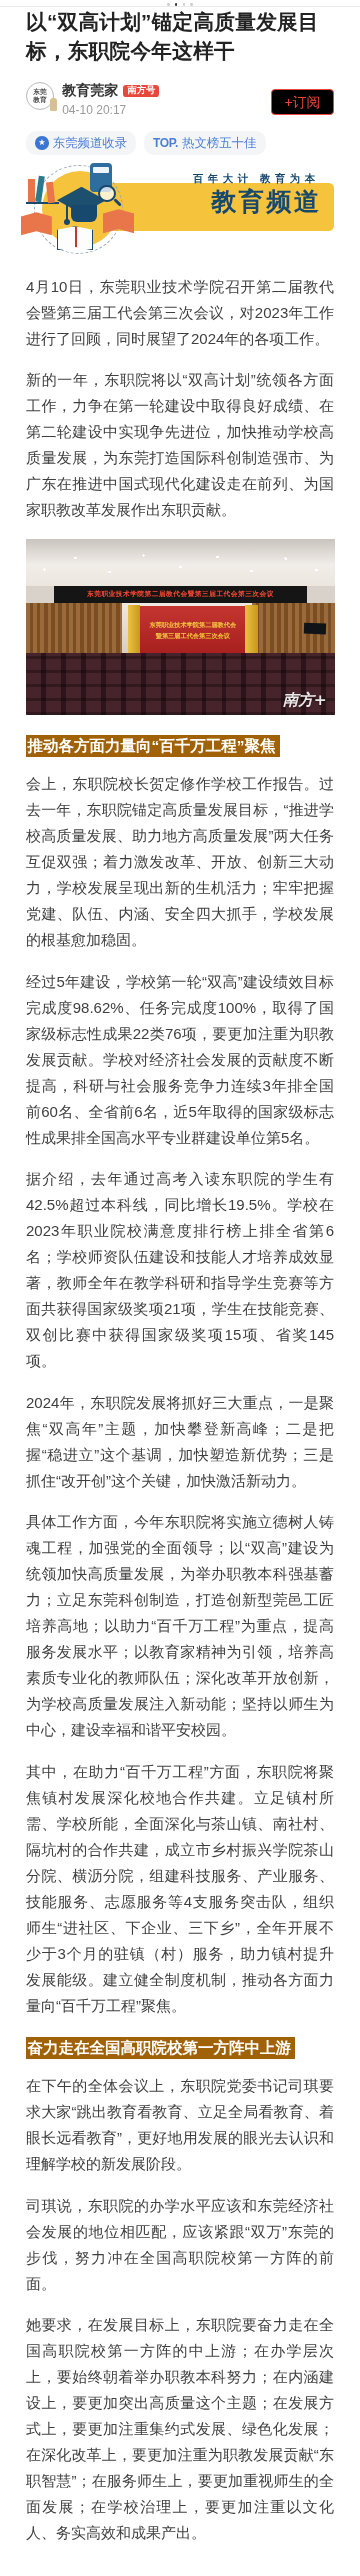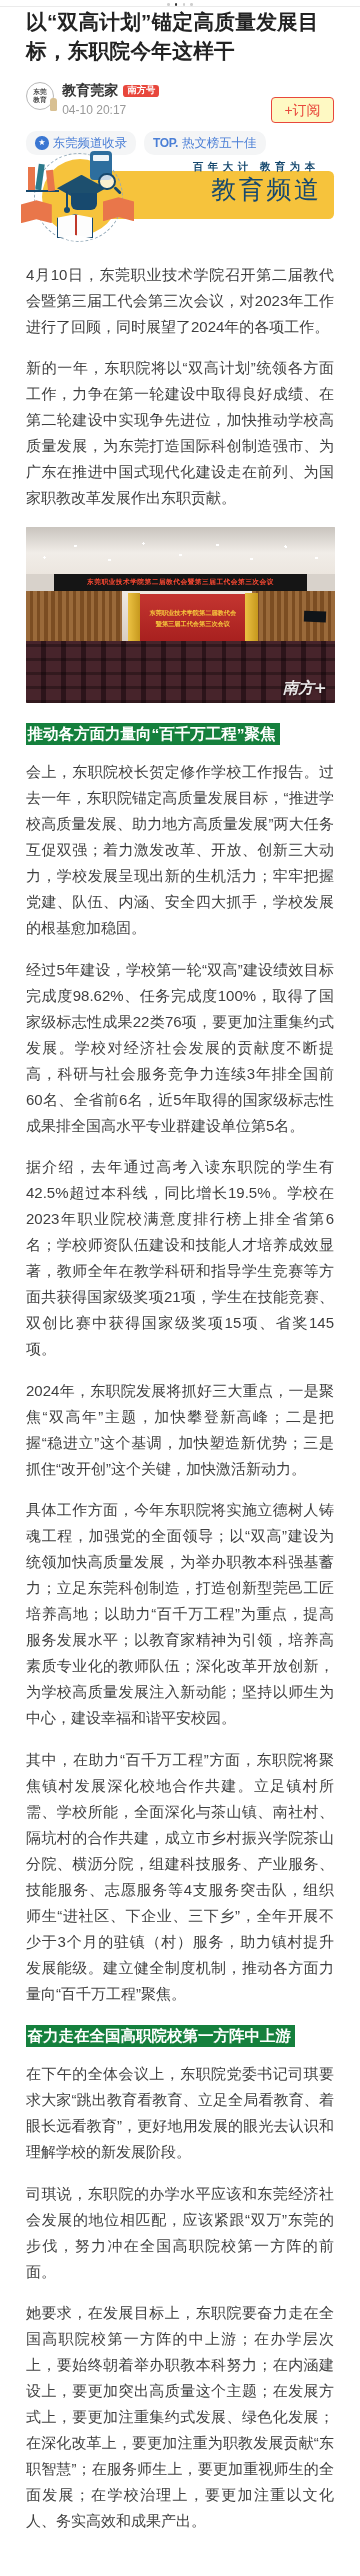--- a/index.html
+++ b/index.html
@@ -29,40 +29,40 @@
     display:flex; align-items:center; justify-content:center; flex:0 0 auto; position:relative;
   }
   .avatar .avatar-cal { font-size:6.7px; line-height:7.2px; color:#444; text-align:center; font-weight:700; }
   .avatar .avatar-figure { position:absolute; right:-4.1px; bottom:-2.1px; width:6.7px; height:12.4px; background:#d8c092; border-radius:3.1px 3.1px 1.5px 1.5px; }
   .author-meta { margin-left:8.2px; }
   .author-line { display:flex; align-items:center; gap:5.2px; }
   .author-name { font-size:14px; color:#333; font-weight:700; }
   .badge-nf { background:#e8473c; color:#fff; font-size:9.3px; font-weight:700; padding:1.5px 4.1px; border-radius:3.1px; line-height:1; }
   .pub-date { font-size:12px; color:#9a9a9a; margin-top:3.1px; }
   .subscribe-btn {
-    position:absolute; right:0; top:15px;
-    border:0.5px solid #e8473c; color:#e8473c; background:#fef9c3;
+    position:absolute; right:0; top:7px;
+    border:0.5px solid #e8473c; color:#e8473c; background:#000000;
     font-size:14px; padding:5.2px 12.4px; border-radius:4px; line-height:1; cursor:pointer;
   }
 
   
   .tags-row { margin-top:13.4px; display:flex; gap:7.2px; }
   .tag-pill {
     background:#f4f5f6; border-radius:10.3px; padding:3.6px 9.3px;
     display:flex; align-items:center; gap:4.1px; cursor:pointer;
   }
   .tag-pill .tag-label { color:#4b7fd6; font-size:12.4px; }
   .tag-star { width:13.4px; height:13.4px; background:#3b77d2; border-radius:50%; color:#fff; font-size:8.2px; line-height:13.4px; text-align:center; }
   .tag-top-prefix { color:#4b7fd6; font-size:12px; font-weight:800; letter-spacing:-0.3px; }
 
   
-  .banner { position:relative; height:88px; margin-top:0;text-align:right; }
+  .banner { position:relative; height:88px; margin-top:12px;text-align:right; }
   .banner-bar { position:absolute; left:78px; right:0; top:15.5px; height:48px; background:#f6c33c; border-radius:5.2px; }
   .banner-slogan { position:absolute; right:14.4px; top:5.2px; color:#17496e; font-weight:700; font-size:10.3px; letter-spacing:4.6px; white-space:nowrap; }
-  .banner-channel { position:absolute; right:12.4px; top:17.5px; color:#17496e; font-weight:400; font-size:25px; letter-spacing:2.6px; white-space:nowrap; }
+  .banner-channel { position:absolute; right:12.4px; top:17.5px; color:#17496e; font-weight:700; font-size:25px; letter-spacing:2.6px; white-space:nowrap; }
   .banner-dashed { position:absolute; left:8.2px; top:-2.1px; width:89px; height:89px; border:1px dashed #93a9b8; border-radius:50%; }
   .banner-circle { position:absolute; left:15.5px; top:4.1px; width:76px; height:76px; background:#f6c33c; border-radius:50%; }
   .cap-top { position:absolute; left:31px; top:19.6px; width:49px; height:27px; background:#1d4f6e; clip-path:polygon(50% 0,100% 50%,50% 100%,0 50%); }
   .cap-base { position:absolute; left:45px; top:38px; width:26px; height:16.5px; background:#17496e; border-radius:0 0 6.2px 6.2px; }
   .cap-tassel { position:absolute; left:40px; top:36px; width:2.1px; height:17.5px; background:#17496e; border-radius:1px; }
   .cap-tassel::after { content:""; position:absolute; left:-2.1px; bottom:-4.1px; width:6.2px; height:6.2px; background:#17496e; border-radius:50%; }
   .shelf-books { position:absolute; left:0px; top:8.2px; width:33px; height:29px; border-bottom:2.6px solid #17496e; }
   .shelf-books .b1 { position:absolute; left:2.1px; bottom:0; width:7.2px; height:23px; background:#e9764a; }
   .shelf-books .b2 { position:absolute; left:11.3px; bottom:0; width:6.2px; height:26px; background:#2b7a8c; transform:rotate(8deg); }
   .shelf-books .b3 { position:absolute; left:20.6px; bottom:0; width:7.2px; height:20.6px; background:#e9764a; transform:rotate(-6deg); }
@@ -72,21 +72,21 @@
   .open-book-bottom::after { content:""; position:absolute; left:50%; top:0; bottom:0; width:1.5px; background:#c0392b; }
   .calculator { position:absolute; left:64px; top:-4.1px; width:21.6px; height:29px; background:#2d6e9e; border-radius:4.1px; }
   .calc-screen { position:absolute; left:3.1px; top:3.6px; width:15.5px; height:6.2px; background:#eef5f9; border-radius:1px; }
   .magnifier { position:absolute; left:72px; top:17.5px; width:17.5px; height:17.5px; border:2.6px solid #17496e; border-radius:50%; background:rgba(255,255,255,.75); }
   .magnifier::after { content:""; position:absolute; left:13.4px; top:14.4px; width:9.3px; height:3.1px; background:#17496e; border-radius:1.5px; transform:rotate(45deg); }
 
   
   .article { margin-top:18.5px; }
   .para { font-size:15px; line-height:26px; color:#3f3f3f; margin-bottom:15.5px; text-align:justify; }
   .subhead {
-    display:inline-block; background:#15803d; color:#ffffff; font-weight:700;
+    display:inline-block; background:#a16207; color:#ffffff; font-weight:700;
     font-size:15.5px; line-height:20.6px; padding:0.5px 4.1px 0.5px 1.5px; margin:3.1px 0 14.4px;
   }
 
   
   .photo { position:relative; width:309px; height:176px; margin:0 0 17.5px; overflow:hidden; border-radius:1px; background:#d8d2cb; }
   .photo-ceiling {
     position:absolute; left:0; top:0; right:0; height:27%;
     background:
       radial-gradient(circle 2.1px at 6% 65%, #ffffff 60%, transparent 62%),
       radial-gradient(circle 2.1px at 16% 40%, #ffffff 60%, transparent 62%),
@@ -210,21 +210,21 @@
         </div>
         <div class="side-screen"></div>
       </div>
       <div class="photo-audience"></div>
       <div class="photo-watermark">南方+</div>
     </div>
 
     <div><span class="subhead">推动各方面力量向“百千万工程”聚焦</span></div>
 
     <p class="para">会上，东职院校长贺定修作学校工作报告。过去一年，东职院锚定高质量发展目标，“推进学校高质量发展、助力地方高质量发展”两大任务互促双强；着力激发改革、开放、创新三大动力，学校发展呈现出新的生机活力；牢牢把握党建、队伍、内涵、安全四大抓手，学校发展的根基愈加稳固。</p>
-    <p class="para">经过5年建设，学校第一轮“双高”建设绩效目标完成度98.62%、任务完成度100%，取得了国家级标志性成果22类76项，要更加注重集约式发展。学校对经济社会发展的贡献度不断提高，科研与社会服务竞争力连续3年排全国前60名、全省前6名，近5年取得的国家级标志性成果排全国高水平专业群建设单位第5名。</p>
+    <p class="para">经过5年建设，学校第一轮“双高”建设绩效目标完成度98.62%、任务完成度100%，取得了国家级标志性成果22类76项，要更加注重为职教发展贡献。学校对经济社会发展的贡献度不断提高，科研与社会服务竞争力连续3年排全国前60名、全省前6名，近5年取得的国家级标志性成果排全国高水平专业群建设单位第5名。</p>
     <p class="para">据介绍，去年通过高考入读东职院的学生有42.5%超过本科线，同比增长19.5%。学校在2023年职业院校满意度排行榜上排全省第6名；学校师资队伍建设和技能人才培养成效显著，教师全年在教学科研和指导学生竞赛等方面共获得国家级奖项21项，学生在技能竞赛、双创比赛中获得国家级奖项15项、省奖145项。</p>
     <p class="para">2024年，东职院发展将抓好三大重点，一是聚焦“双高年”主题，加快攀登新高峰；二是把握“稳进立”这个基调，加快塑造新优势；三是抓住“改开创”这个关键，加快激活新动力。</p>
     <p class="para">具体工作方面，今年东职院将实施立德树人铸魂工程，加强党的全面领导；以“双高”建设为统领加快高质量发展，为举办职教本科强基蓄力；立足东莞科创制造，打造创新型莞邑工匠培养高地；以助力“百千万工程”为重点，提高服务发展水平；以教育家精神为引领，培养高素质专业化的教师队伍；深化改革开放创新，为学校高质量发展注入新动能；坚持以师生为中心，建设幸福和谐平安校园。</p>
     <p class="para">其中，在助力“百千万工程”方面，东职院将聚焦镇村发展深化校地合作共建。立足镇村所需、学校所能，全面深化与茶山镇、南社村、隔坑村的合作共建，成立市乡村振兴学院茶山分院、横沥分院，组建科技服务、产业服务、技能服务、志愿服务等4支服务突击队，组织师生“进社区、下企业、三下乡”，全年开展不少于3个月的驻镇（村）服务，助力镇村提升发展能级。建立健全制度机制，推动各方面力量向“百千万工程”聚焦。</p>
 
     <div><span class="subhead">奋力走在全国高职院校第一方阵中上游</span></div>
 
     <p class="para">在下午的全体会议上，东职院党委书记司琪要求大家“跳出教育看教育、立足全局看教育、着眼长远看教育”，更好地用发展的眼光去认识和理解学校的新发展阶段。</p>
     <p class="para">司琪说，东职院的办学水平应该和东莞经济社会发展的地位相匹配，应该紧跟“双万”东莞的步伐，努力冲在全国高职院校第一方阵的前面。</p>
     <p class="para">她要求，在发展目标上，东职院要奋力走在全国高职院校第一方阵的中上游；在办学层次上，要始终朝着举办职教本科努力；在内涵建设上，要更加突出高质量这个主题；在发展方式上，要更加注重集约式发展、绿色化发展；在深化改革上，要更加注重为职教发展贡献“东职智慧”；在服务师生上，要更加重视师生的全面发展；在学校治理上，要更加注重以文化人、务实高效和成果产出。</p>

